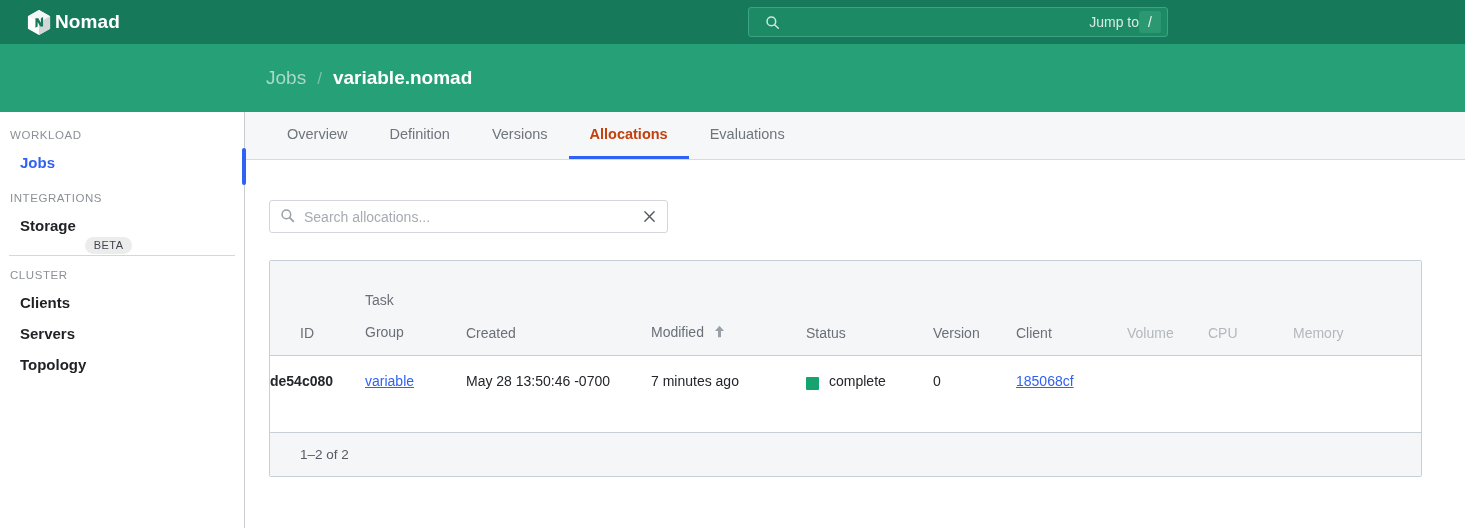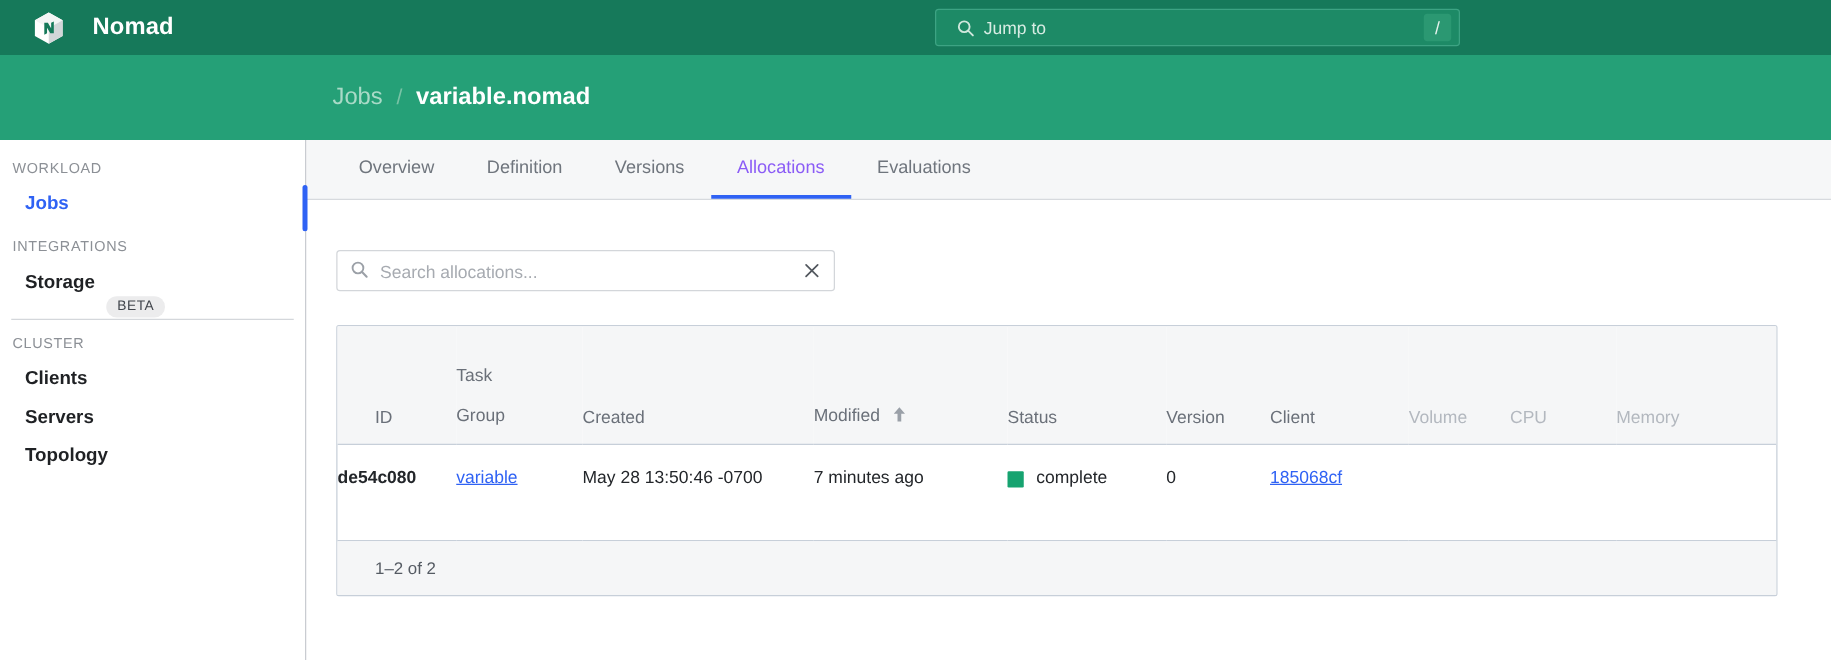--- a/index.html
+++ b/index.html
@@ -23,21 +23,21 @@
   .navbar {
     height: 44px;
     background: #16795a;
     display: flex;
     align-items: center;
     position: relative;
   }
   .brand {
     display: flex;
     align-items: center;
-    gap: 22px;
+    gap: 3px;
     padding-left: 26px;
   }
   .brand-logo { width: 26px; height: 27px; display: block; }
   .brand-name {
     color: #ffffff;
     font-size: 19px;
     font-weight: bold;
     letter-spacing: .1px;
   }
   .jumpto {
@@ -45,20 +45,21 @@
     left: 748px;
     top: 7px;
     width: 420px;
     height: 30px;
     background: #1d8a66;
     border: 1px solid #3da383;
     border-radius: 3px;
     display: flex;
     align-items: center;
     padding: 0 4px 0 16px;
+    text-align: right;
   }
   .jumpto .ico { flex: 0 0 auto; display: flex; align-items: center; }
   .jumpto-placeholder {
     color: #d7ece3;
     font-size: 14px;
     margin-left: 7px;
     flex: 1 1 auto;
     white-space: nowrap;
   }
   .kbd {
@@ -181,22 +182,22 @@
     display: flex;
     align-items: center;
     padding: 0 21px;
     font-size: 14.5px;
     color: #6f757d;
     cursor: pointer;
     border-bottom: 3px solid transparent;
     white-space: nowrap;
   }
   .tab.active {
-    color: #8b5cf6;
-    font-weight: normal;
+    color: #c2410c;
+    font-weight: bold;
     border-bottom-color: #2f62f4;
   }
 
   .content { padding: 40px 22px 0 24px; }
 
   
   .search-box {
     width: 399px;
     height: 33px;
     border: 1px solid #d3d6da;

